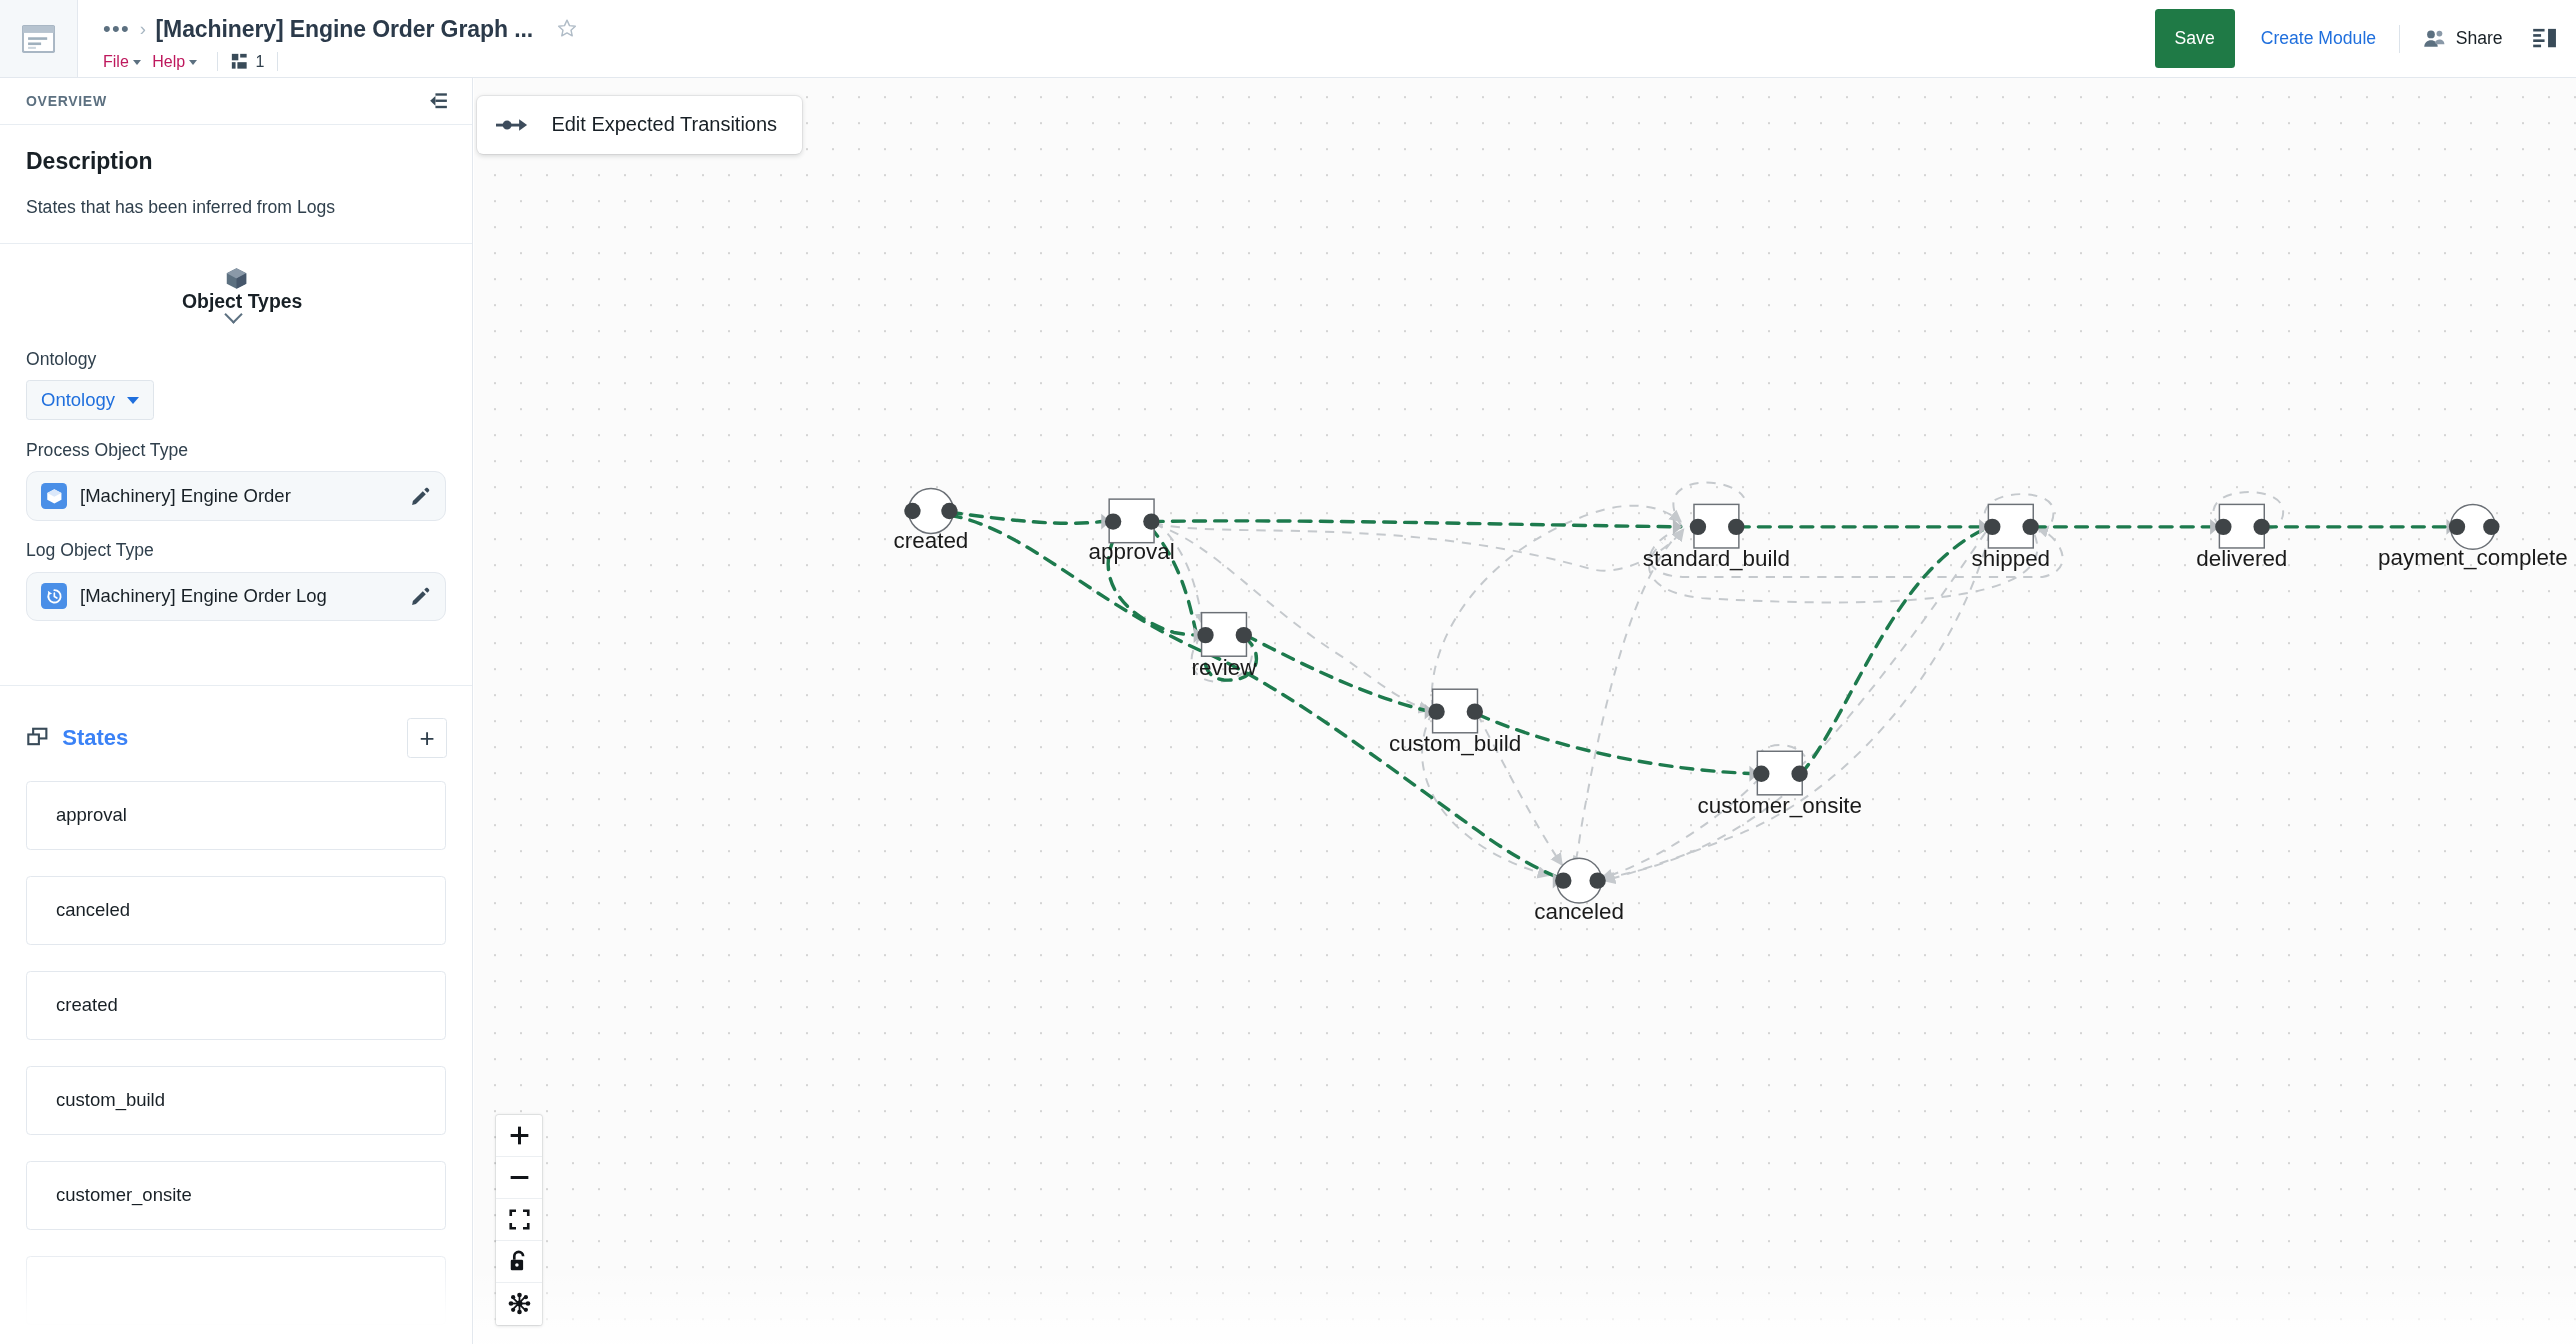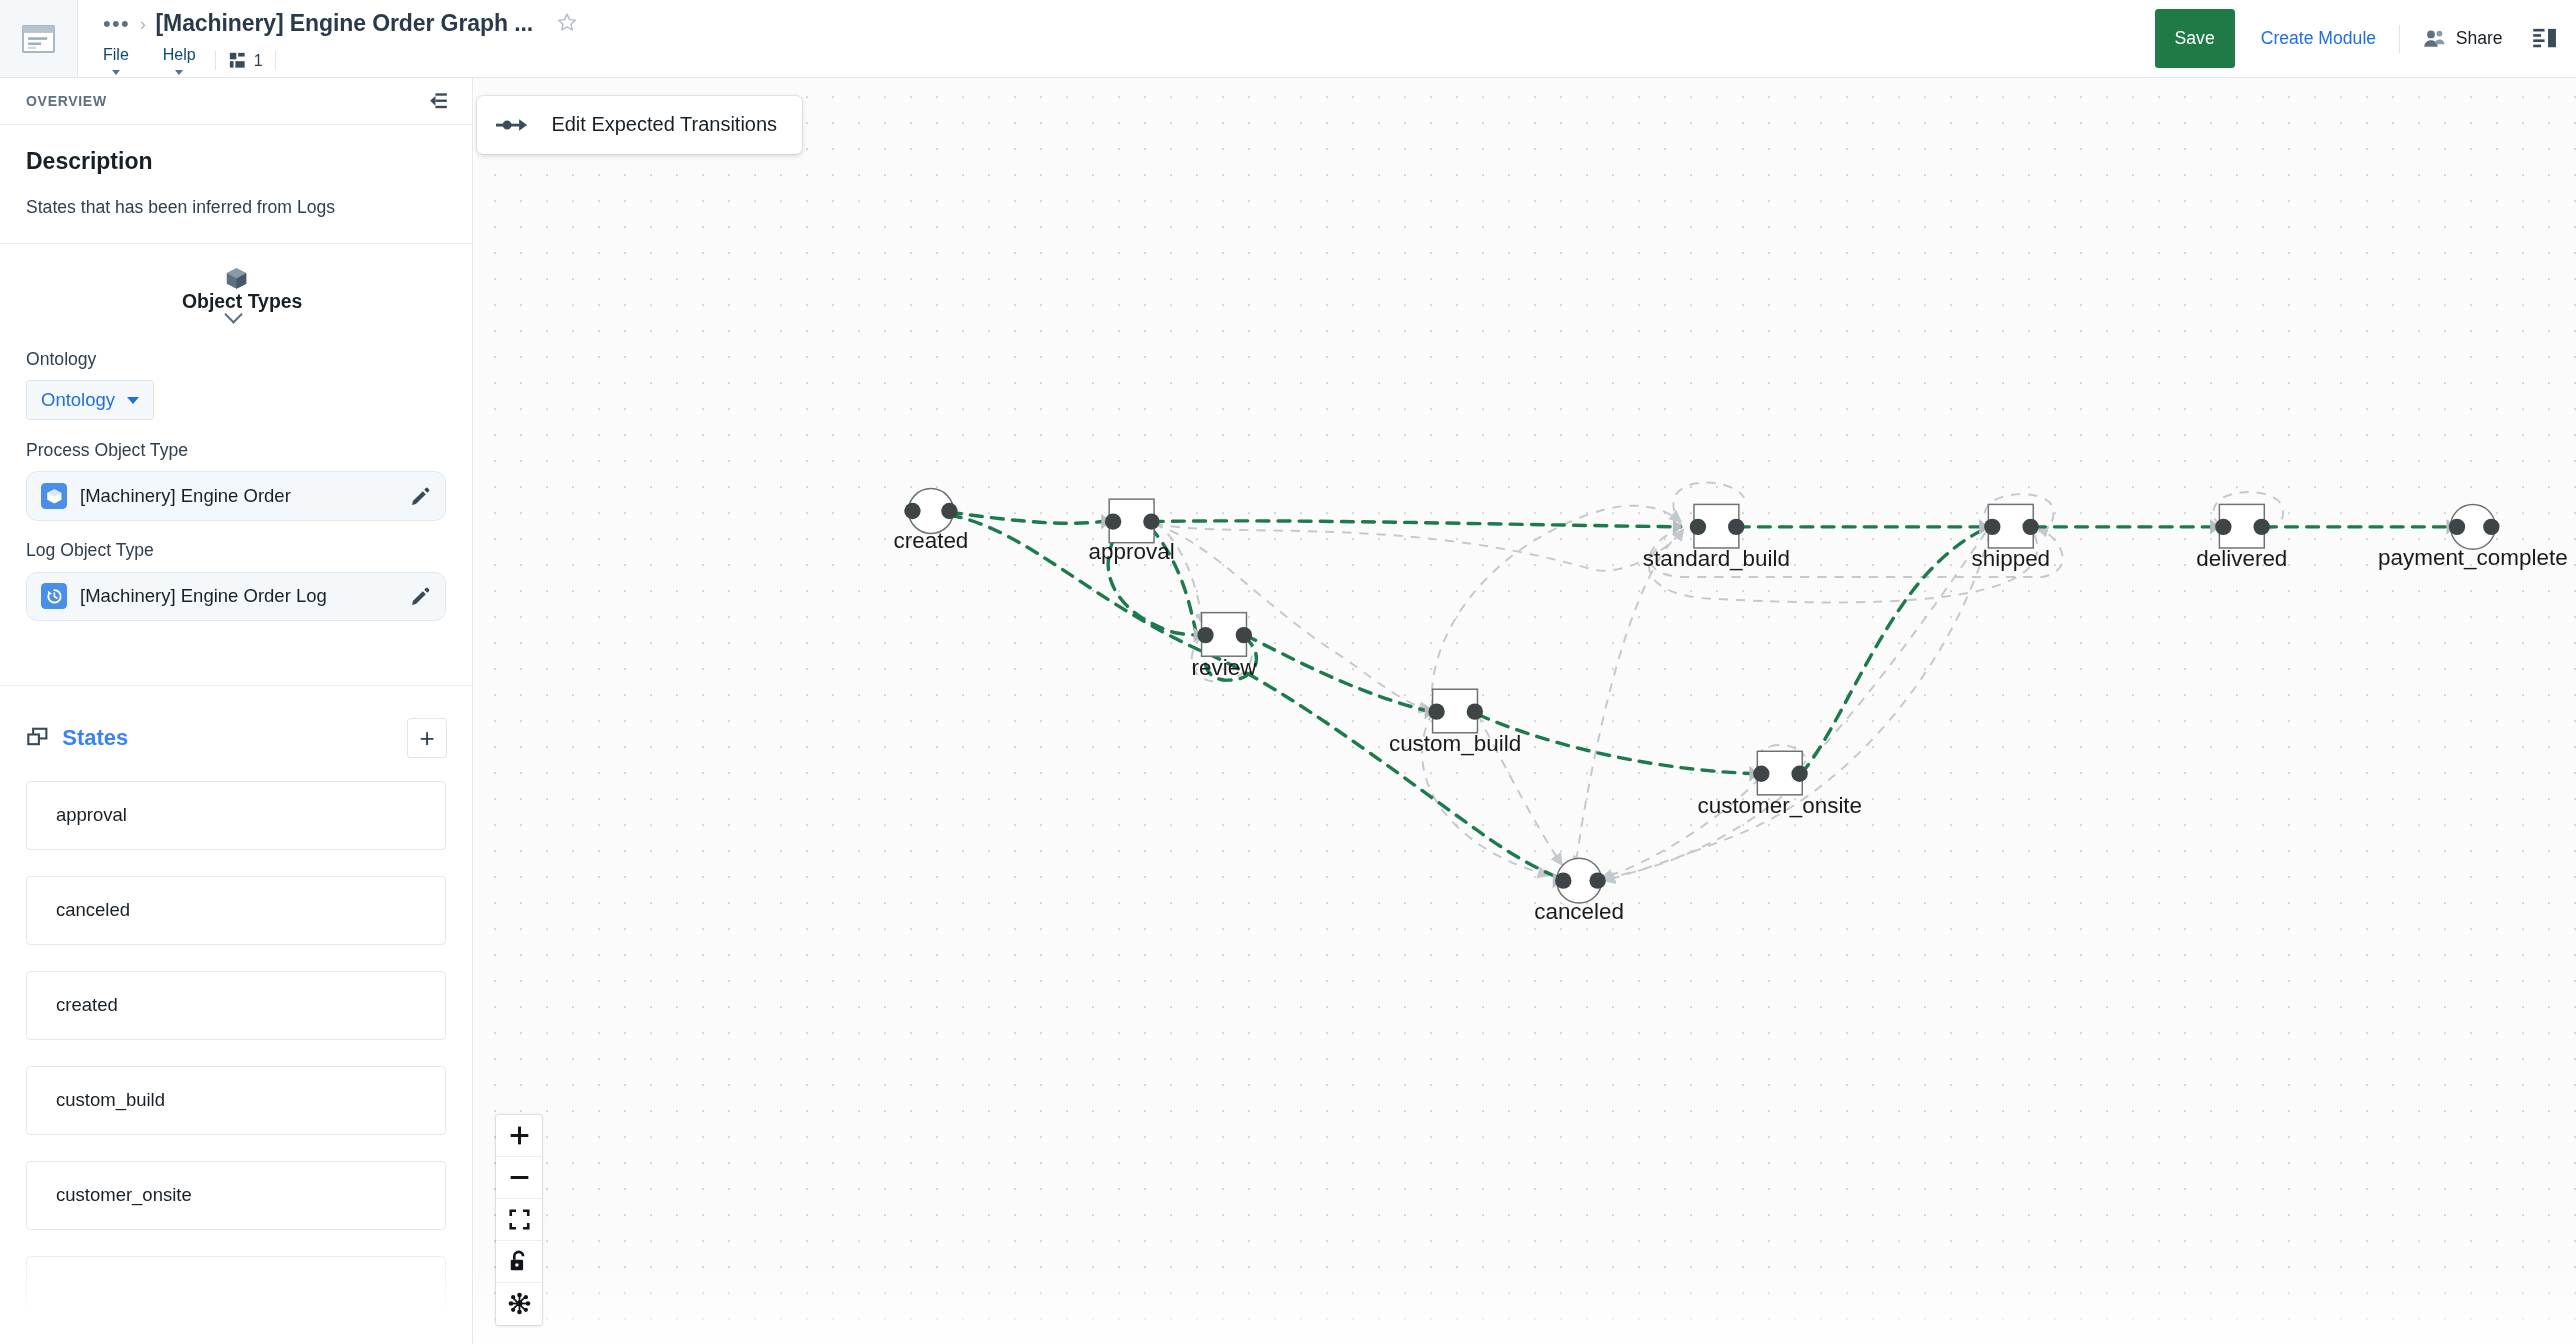--- a/index.html
+++ b/index.html
@@ -37,22 +37,22 @@
     line-height: 12.3px; cursor: pointer; user-select: none;
   }
   .crumb-sep { color: #a7b6c2; font-size: 18.5px; font-weight: 300; }
   #doc-title {
     font-size: 23px; font-weight: bold; color: #2b3a4a;
     white-space: nowrap; letter-spacing: -0.1px;
   }
   #star-icon { margin-left: 14px; cursor: pointer; }
   #menu-row { display: flex; align-items: center; gap: 0px; margin-top: 5.3px; }
   .menu-item {
-    font-size: 16px; color: #0c4a6e; cursor: pointer;
-    padding: 1.8px 7px 1.8px 0; display: flex; align-items: center; gap: 4.4px; flex-direction: column;
+    font-size: 16px; color: #be185d; cursor: pointer;
+    padding: 1.8px 7px 1.8px 0; display: flex; align-items: center; gap: 4.4px;
   }
   .caret-dn {
     width: 0; height: 0; border-left: 4.4px solid transparent;
     border-right: 4.4px solid transparent; border-top: 5.3px solid #5c7080;
     display: inline-block; margin-top: 1.8px;
   }
   .vsep { width: 0.9px; height: 19.4px; background: #dce3ea; margin: 0 12.3px; }
   #branch-chip { display: flex; align-items: center; gap: 7px; cursor: pointer; }
   #branch-num { font-size: 16px; color: #30404d; }
 
@@ -227,21 +227,21 @@
         <svg width="20" height="20" viewBox="0 0 24 24" fill="none" stroke="#b0bcc7" stroke-width="1.7" stroke-linejoin="round">
           <polygon points="12,2.6 15,9.2 22,9.9 16.8,14.6 18.3,21.4 12,17.9 5.7,21.4 7.2,14.6 2,9.9 9,9.2"></polygon>
         </svg>
       </span>
     </div>
     <div id="menu-row">
       <span class="menu-item">
         <span>File</span>
         <i class="caret-dn"></i>
       </span>
-      <span class="menu-item" style="margin-left:27px;">
+      <span class="menu-item" style="margin-left:4px;">
         <span>Help</span>
         <i class="caret-dn"></i>
       </span>
       <span class="vsep"></span>
       <span id="branch-chip">
         <svg width="18.5" height="18.5" viewBox="0 0 20 20">
           <rect x="2" y="2" width="7" height="7" fill="#394b59"></rect>
           <rect x="11" y="2" width="7" height="4" fill="#394b59"></rect>
           <rect x="2" y="11" width="4" height="7" fill="#394b59"></rect>
           <rect x="8" y="11" width="10" height="7" fill="#394b59"></rect>

